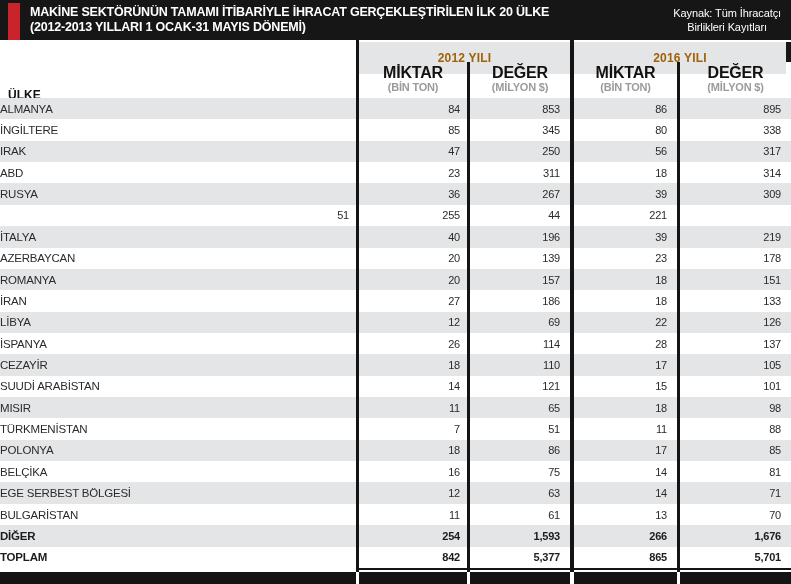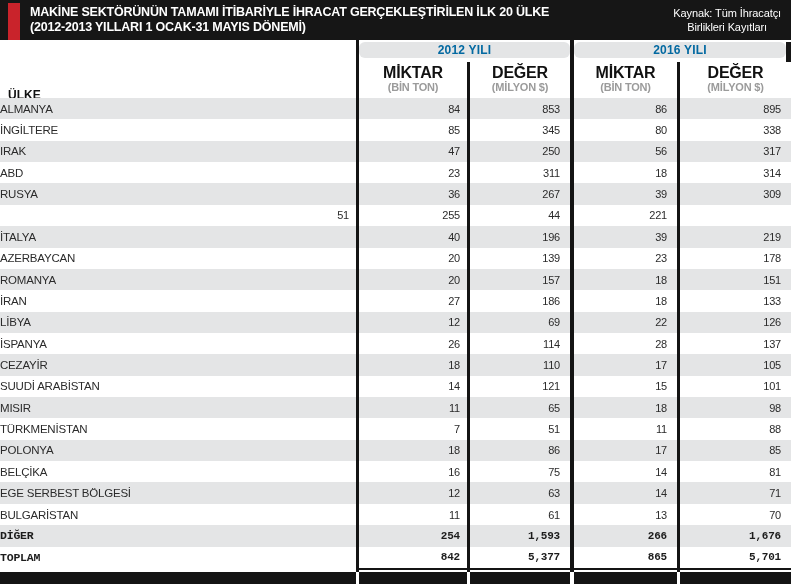--- a/index.html
+++ b/index.html
@@ -8,42 +8,42 @@
     font-family:"Liberation Sans","DejaVu Sans",sans-serif;color:#222;
   }
   
   #title-band{position:absolute;left:0;top:0;width:791px;height:40px;background:#161616;}
   #red-bar{position:absolute;left:8px;top:3px;width:12px;height:37px;}
   #title-text{position:absolute;left:30px;top:5px;color:#fff;font-weight:bold;
     font-size:12.5px;line-height:15px;letter-spacing:-0.2px;white-space:nowrap;}
   #source-text{position:absolute;right:10px;top:6px;color:#fff;font-size:11px;
     line-height:14px;text-align:center;font-weight:500;letter-spacing:-0.1px;}
   
-  .year-band{position:absolute;top:42px;height:16px;display:flex;align-items:center;
-    justify-content:center;font-weight:bold;font-size:12px;letter-spacing:0.2px;color:#0369a1;border-radius:6px;}
+  .year-band{position:absolute;top:42px;height:32px;display:flex;align-items:center;
+    justify-content:center;font-weight:bold;font-size:12px;letter-spacing:0.2px;color:#a16207;}
   #year-band-2012{left:359px;width:211px;}
   #year-band-2013{left:574px;width:212px;}
   #year-band-right-cap{position:absolute;left:786px;top:42px;width:5px;height:20px;background:#161616;}
   .subheader{position:absolute;top:64px;height:32px;display:flex;flex-direction:column;
     align-items:center;justify-content:center;line-height:14px;}
   .subheader .lbl{font-weight:bold;font-size:16px;color:#111;letter-spacing:-0.2px;}
   .subheader .unit{font-weight:bold;font-size:11px;color:#9b9b9b;letter-spacing:-0.2px;}
   #sub-m2012{left:359px;width:108px;}
   #sub-d2012{left:470px;width:100px;}
   #sub-m2013{left:574px;width:103px;}
   #sub-d2013{left:680px;width:111px;}
   #country-col-header{position:absolute;left:8px;top:88px;font-weight:bold;font-size:12px;color:#111;}
   
   #rows{position:absolute;left:0;top:98px;width:791px;height:470px;}
   .row{display:grid;grid-template-columns:359px 111px 100px 107px 114px;
     height:calc(470px / 22);align-items:center;font-size:11.5px;letter-spacing:-0.2px;color:#2b2b2b;}
   .row:nth-child(odd){background:#e4e5e6;}
   .row .c-name{white-space:nowrap;overflow:hidden;}
   .row .c-num{text-align:right;padding-right:10px;font-size:11px;}
-  .row.bold{font-weight:bold;color:#1c1c1c;font-family:Liberation Mono, monospace;}
+  .row.bold{font-weight:bold;color:#1c1c1c;}
   
   .vline{position:absolute;background:#141414;}
   #vline-group-left{left:356px;top:40px;width:3px;height:532px;}
   #vline-inner-2012{left:467px;top:62px;width:3px;height:510px;}
   #vline-group-mid{left:570px;top:40px;width:4px;height:532px;}
   #vline-inner-2013{left:677px;top:62px;width:3px;height:510px;}
   
   #bottom-thin-line{position:absolute;left:356px;top:568px;width:435px;height:2px;background:#141414;}
   .bar-seg{position:absolute;top:572px;height:12px;background:#141414;}
   #bar-seg-0{left:0;width:356px;}

